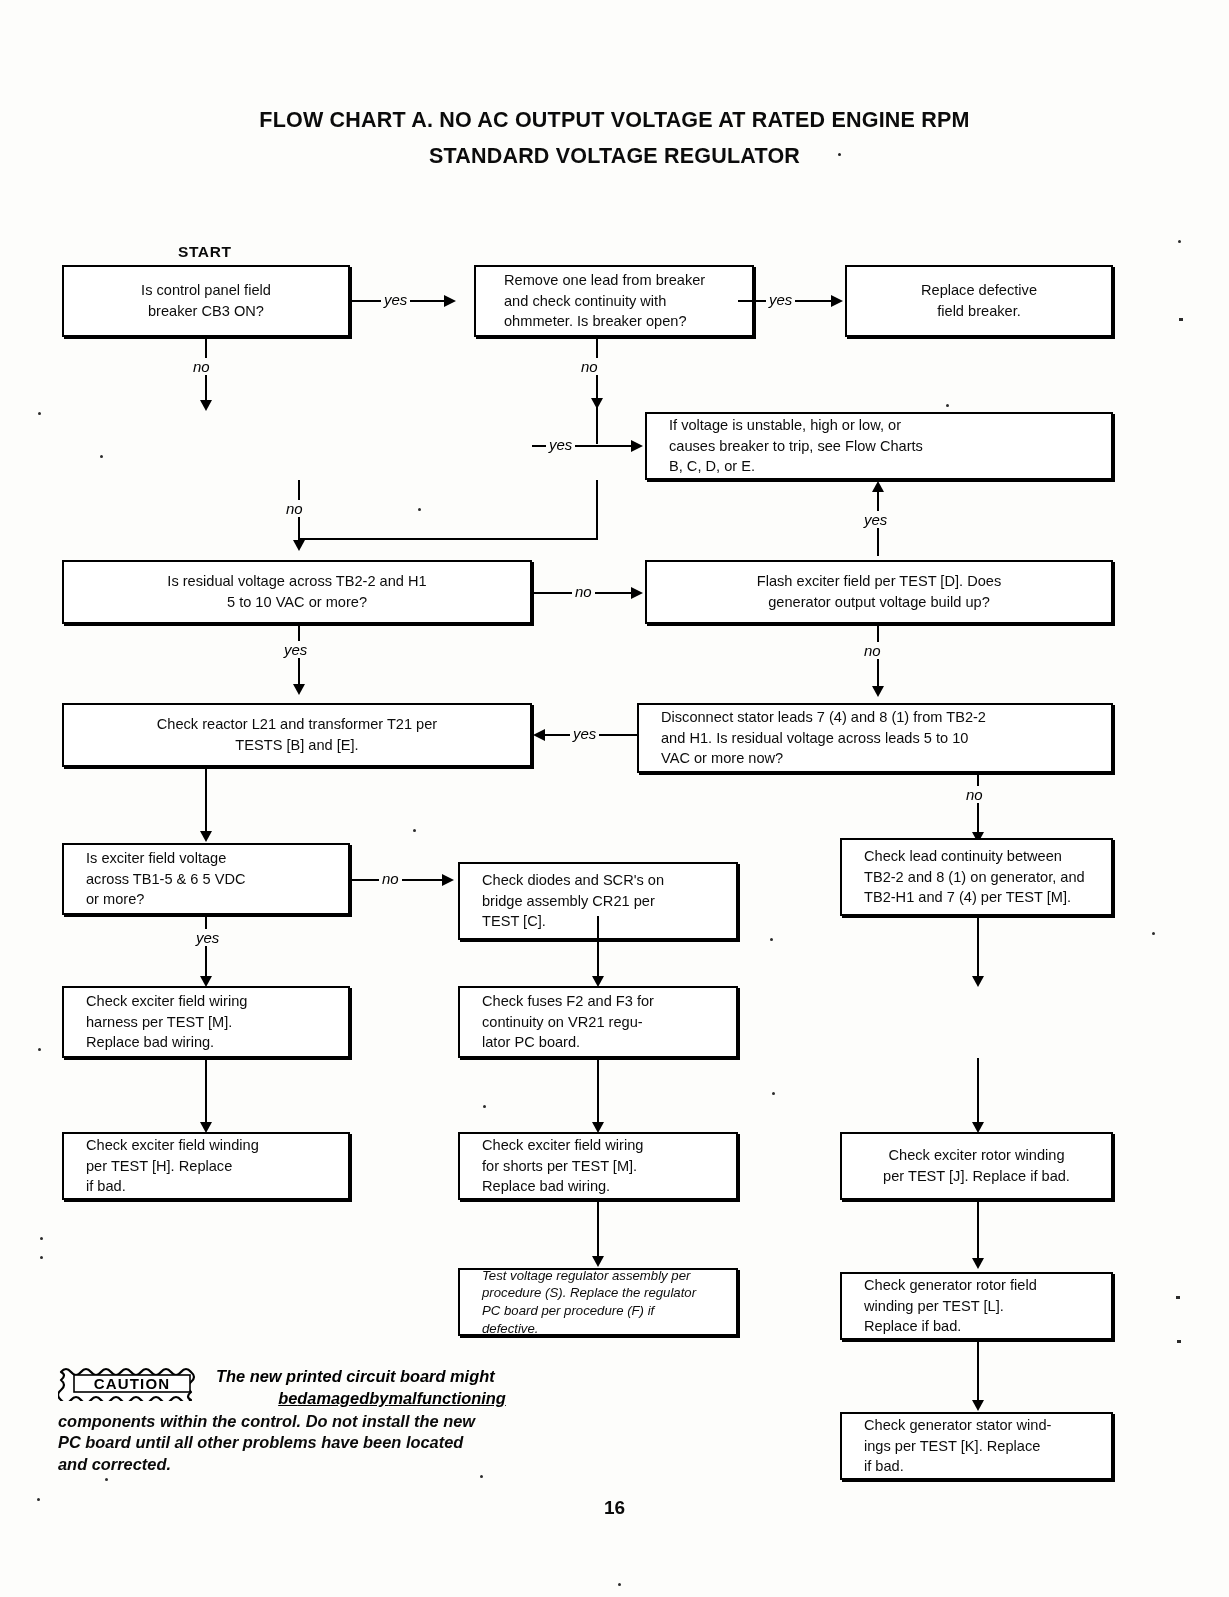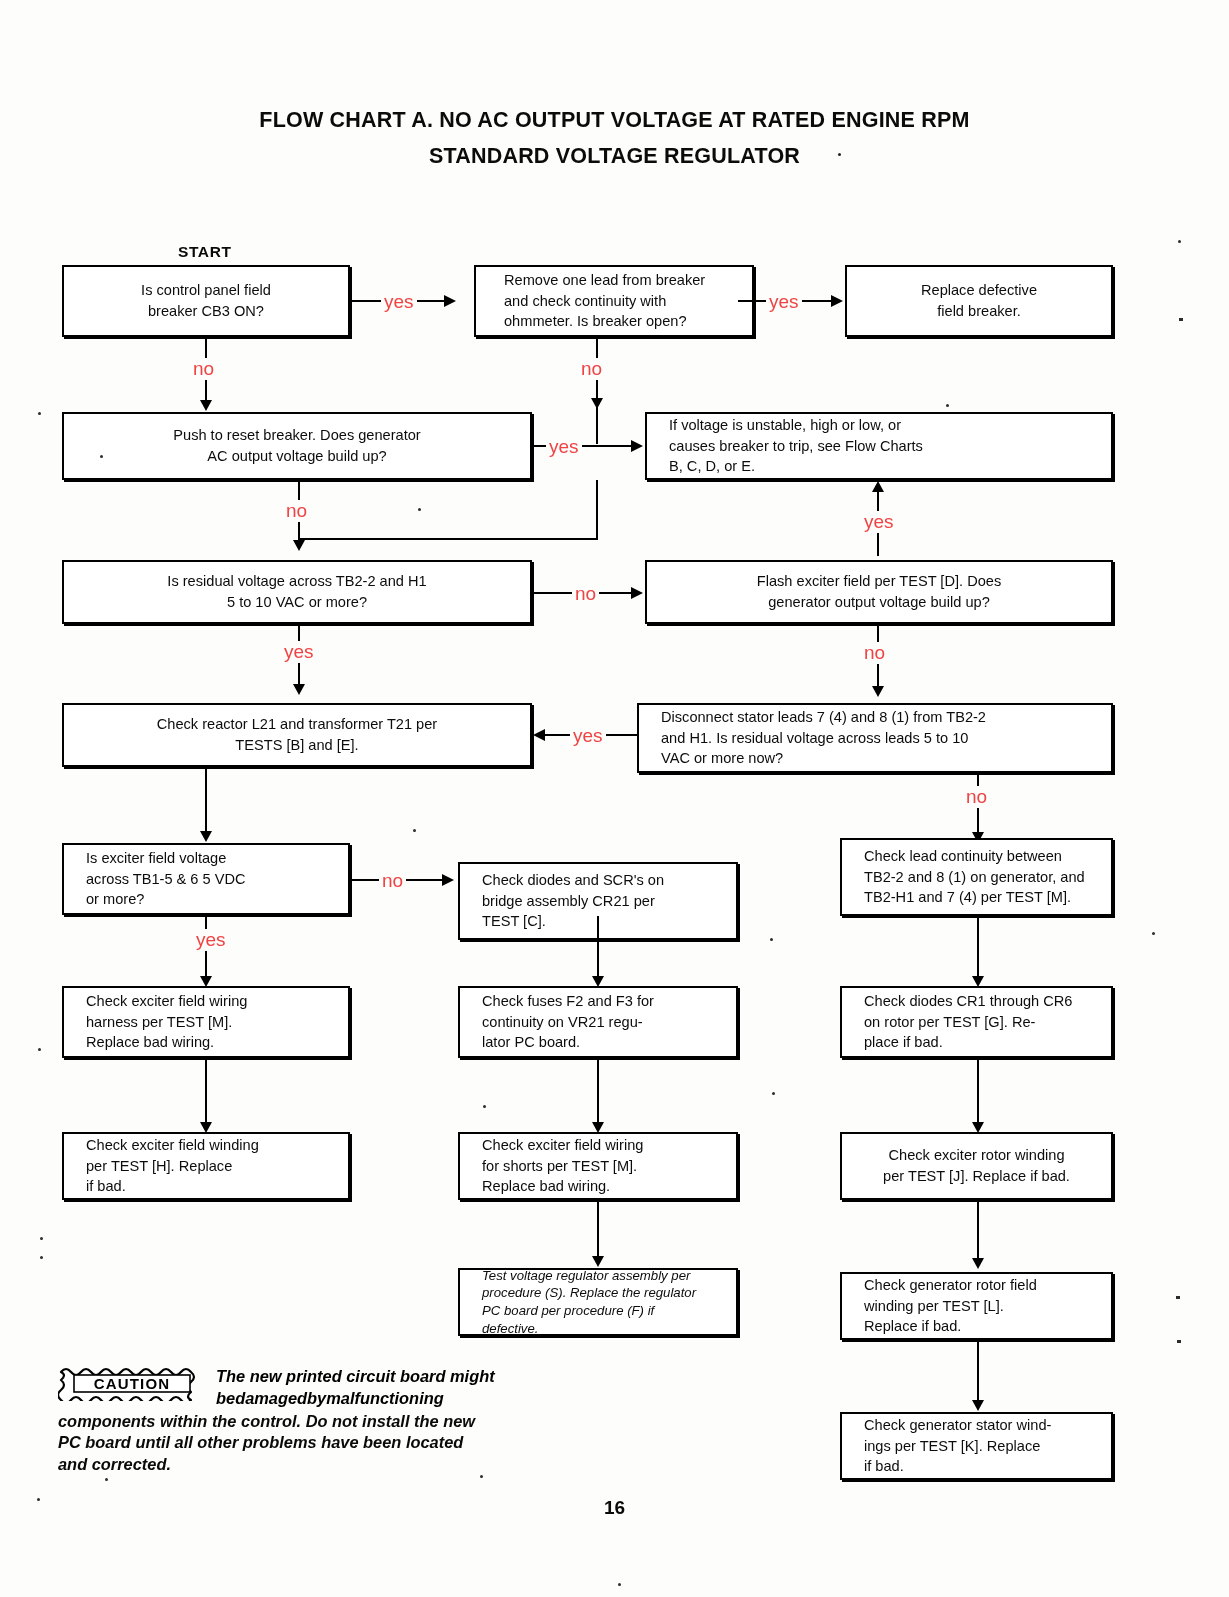--- a/index.html
+++ b/index.html
@@ -97,25 +97,26 @@
   }
   .arrow-left {
     position: absolute;
     width: 0; height: 0;
     border-top: 6px solid transparent;
     border-bottom: 6px solid transparent;
     border-right: 12px solid #000;
   }
   .elabel {
     position: absolute;
-    font-size: 19px;
-    color: #ef4444;
+    font-size: 15px;
+    color: #000000;
     background: #fdfdfb;
     padding: 0 3px;
     white-space: nowrap;
+    font-style: italic;
   }
   .start-label {
     position: absolute;
     font-size: 15.5px;
     font-weight: bold;
     letter-spacing: 0.6px;
     color: #0a0a0a;
   }
 
   
@@ -158,22 +159,23 @@
   }
   .caution-head .lines {
     font-style: italic;
     font-weight: bold;
     font-size: 16.4px;
     line-height: 1.33;
     padding-top: 1px;
   }
   .caution-head .lines .l2row {
     display: flex;
-    justify-content: flex-start;
+    justify-content: center;
     width: 352px;
+    text-decoration: underline;
   }
 
   
   #pagenum {
     position: absolute;
     left: 0; top: 1497px;
     width: 1229px;
     text-align: center;
     font-size: 19px;
     font-weight: bold;
@@ -225,24 +227,20 @@
   <div class="elabel" style="left:766px; top:291px;">yes</div>
 
   <div class="vline" style="left:205px; top:337px; height:70px;"></div>
   <div class="arrow-down" style="left:200px; top:400px;"></div>
   <div class="elabel" style="left:190px; top:358px;">no</div>
 
   <div class="vline" style="left:596px; top:337px; height:107px;"></div>
   <div class="arrow-down" style="left:591px; top:398px;"></div>
   <div class="elabel" style="left:578px; top:358px;">no</div>
 
-  <div class="node center" style="left:62px; top:412px; width:470px; height:68px;">
-    <div class="txt">Push to reset breaker. Does generator
-AC output voltage build up?</div>
-  </div>
 
   <div class="node lead2" style="left:645px; top:412px; width:468px; height:68px;">
     <div class="txt">If voltage is unstable, high or low, or
 causes breaker to trip, see Flow Charts
 B, C, D, or E.</div>
   </div>
 
   <div class="hline" style="left:532px; top:445px; width:101px;"></div>
   <div class="arrow-right" style="left:631px; top:440px;"></div>
   <div class="elabel" style="left:546px; top:436px;">yes</div>
@@ -339,25 +337,20 @@
 harness per TEST  [M].
 Replace bad wiring.</div>
   </div>
 
   <div class="node lead2" style="left:458px; top:986px; width:280px; height:72px;">
     <div class="txt">Check fuses F2 and F3 for
 continuity on VR21 regu-
 lator PC board.</div>
   </div>
 
-  <div class="node lead2" style="left:840px; top:986px; width:273px; height:72px;">
-    <div class="txt">Check diodes CR1 through CR6
-on rotor per TEST [G]. Re-
-place if bad.</div>
-  </div>
 
   <div class="vline" style="left:205px; top:1058px; height:70px;"></div>
   <div class="arrow-down" style="left:200px; top:1122px;"></div>
 
   <div class="vline" style="left:597px; top:1058px; height:70px;"></div>
   <div class="arrow-down" style="left:592px; top:1122px;"></div>
 
   <div class="vline" style="left:977px; top:1058px; height:70px;"></div>
   <div class="arrow-down" style="left:972px; top:1122px;"></div>
 

